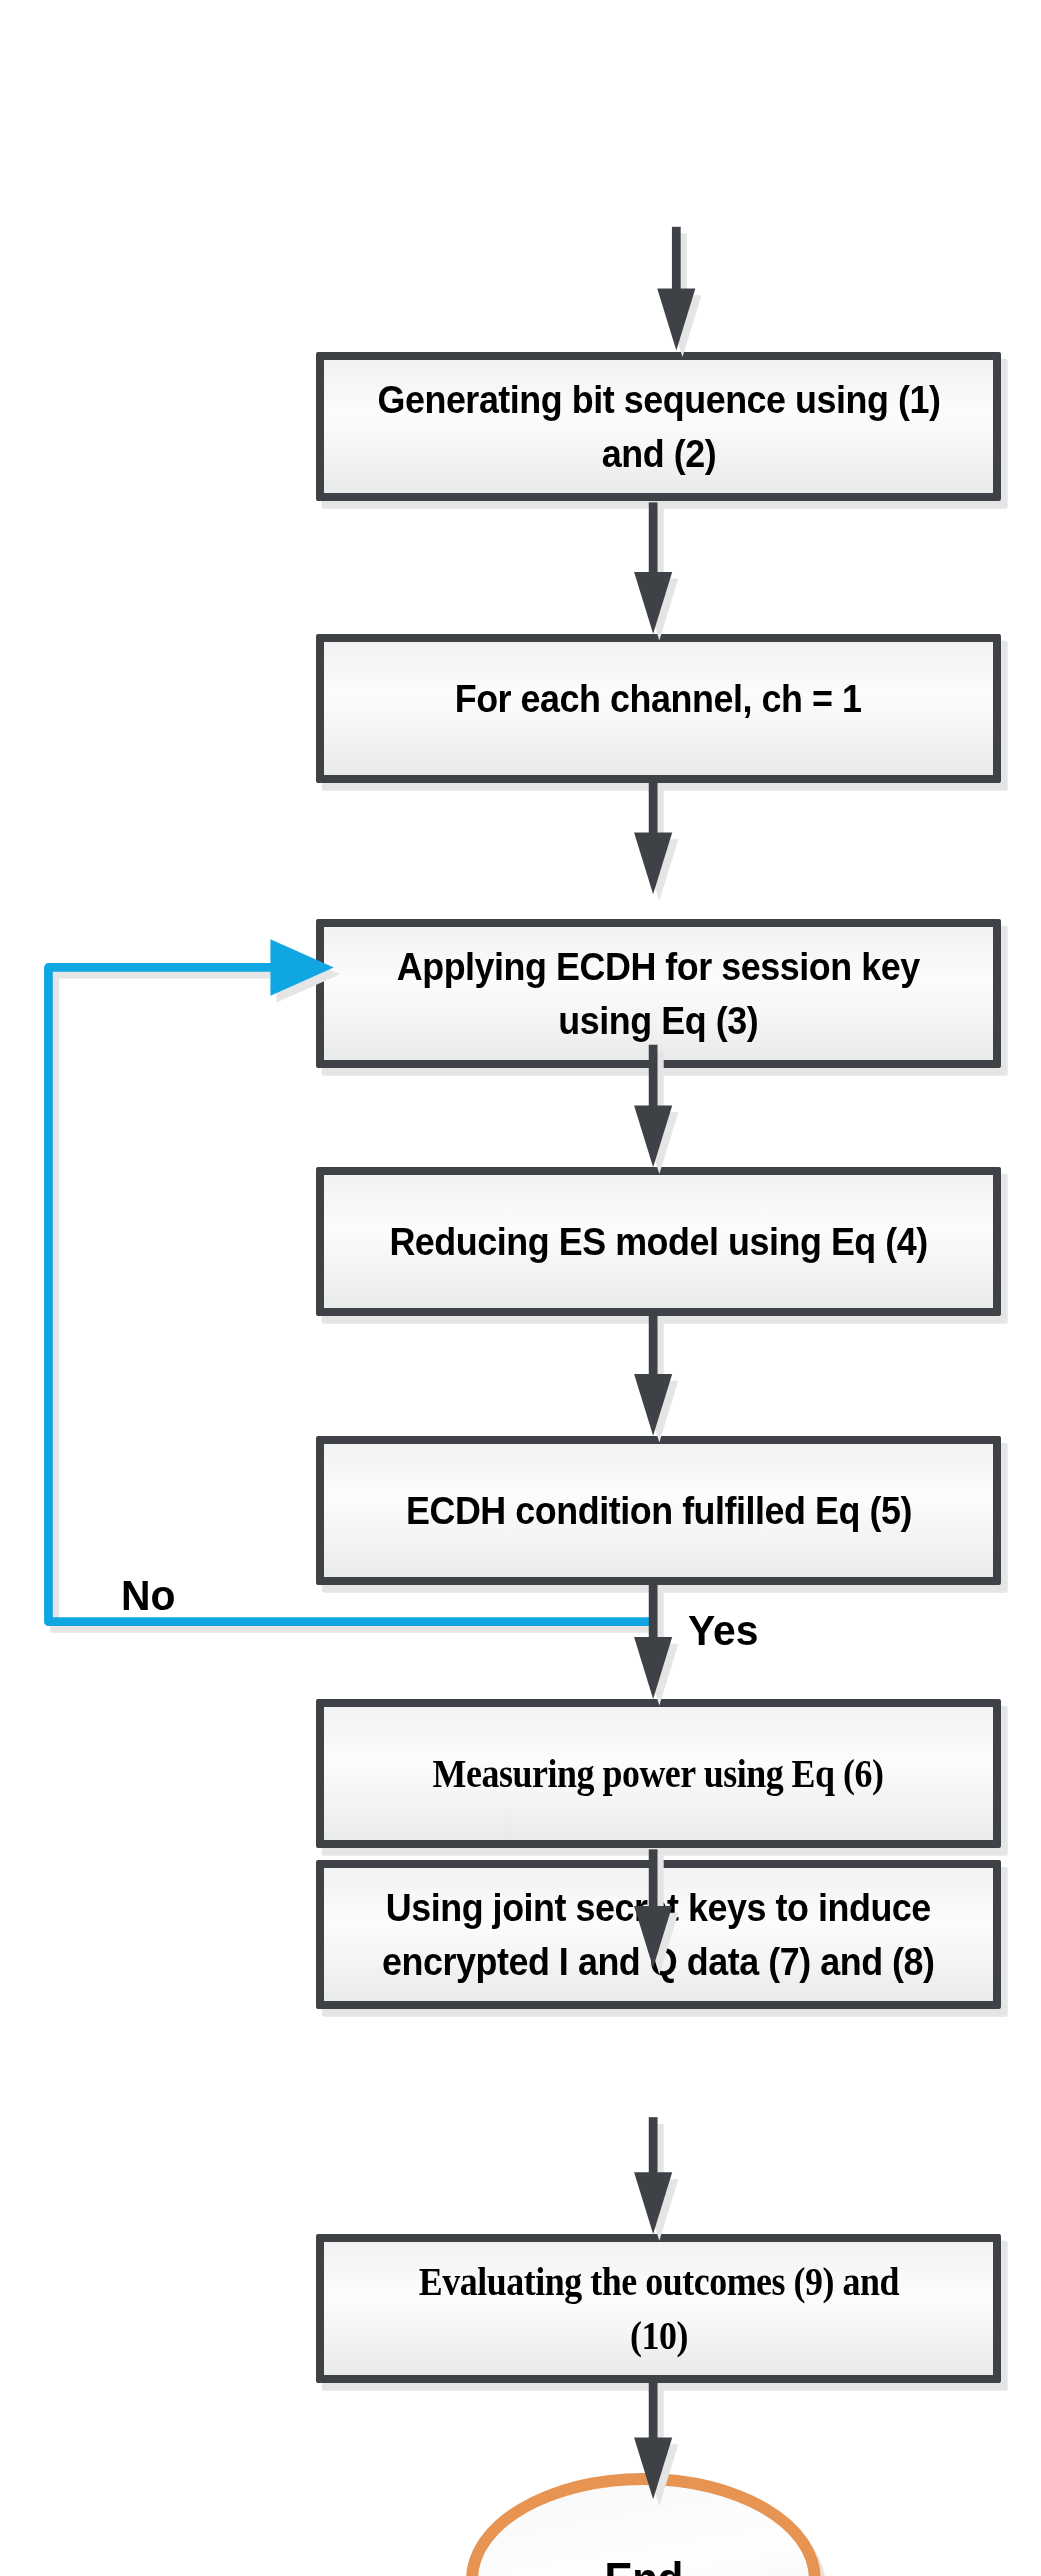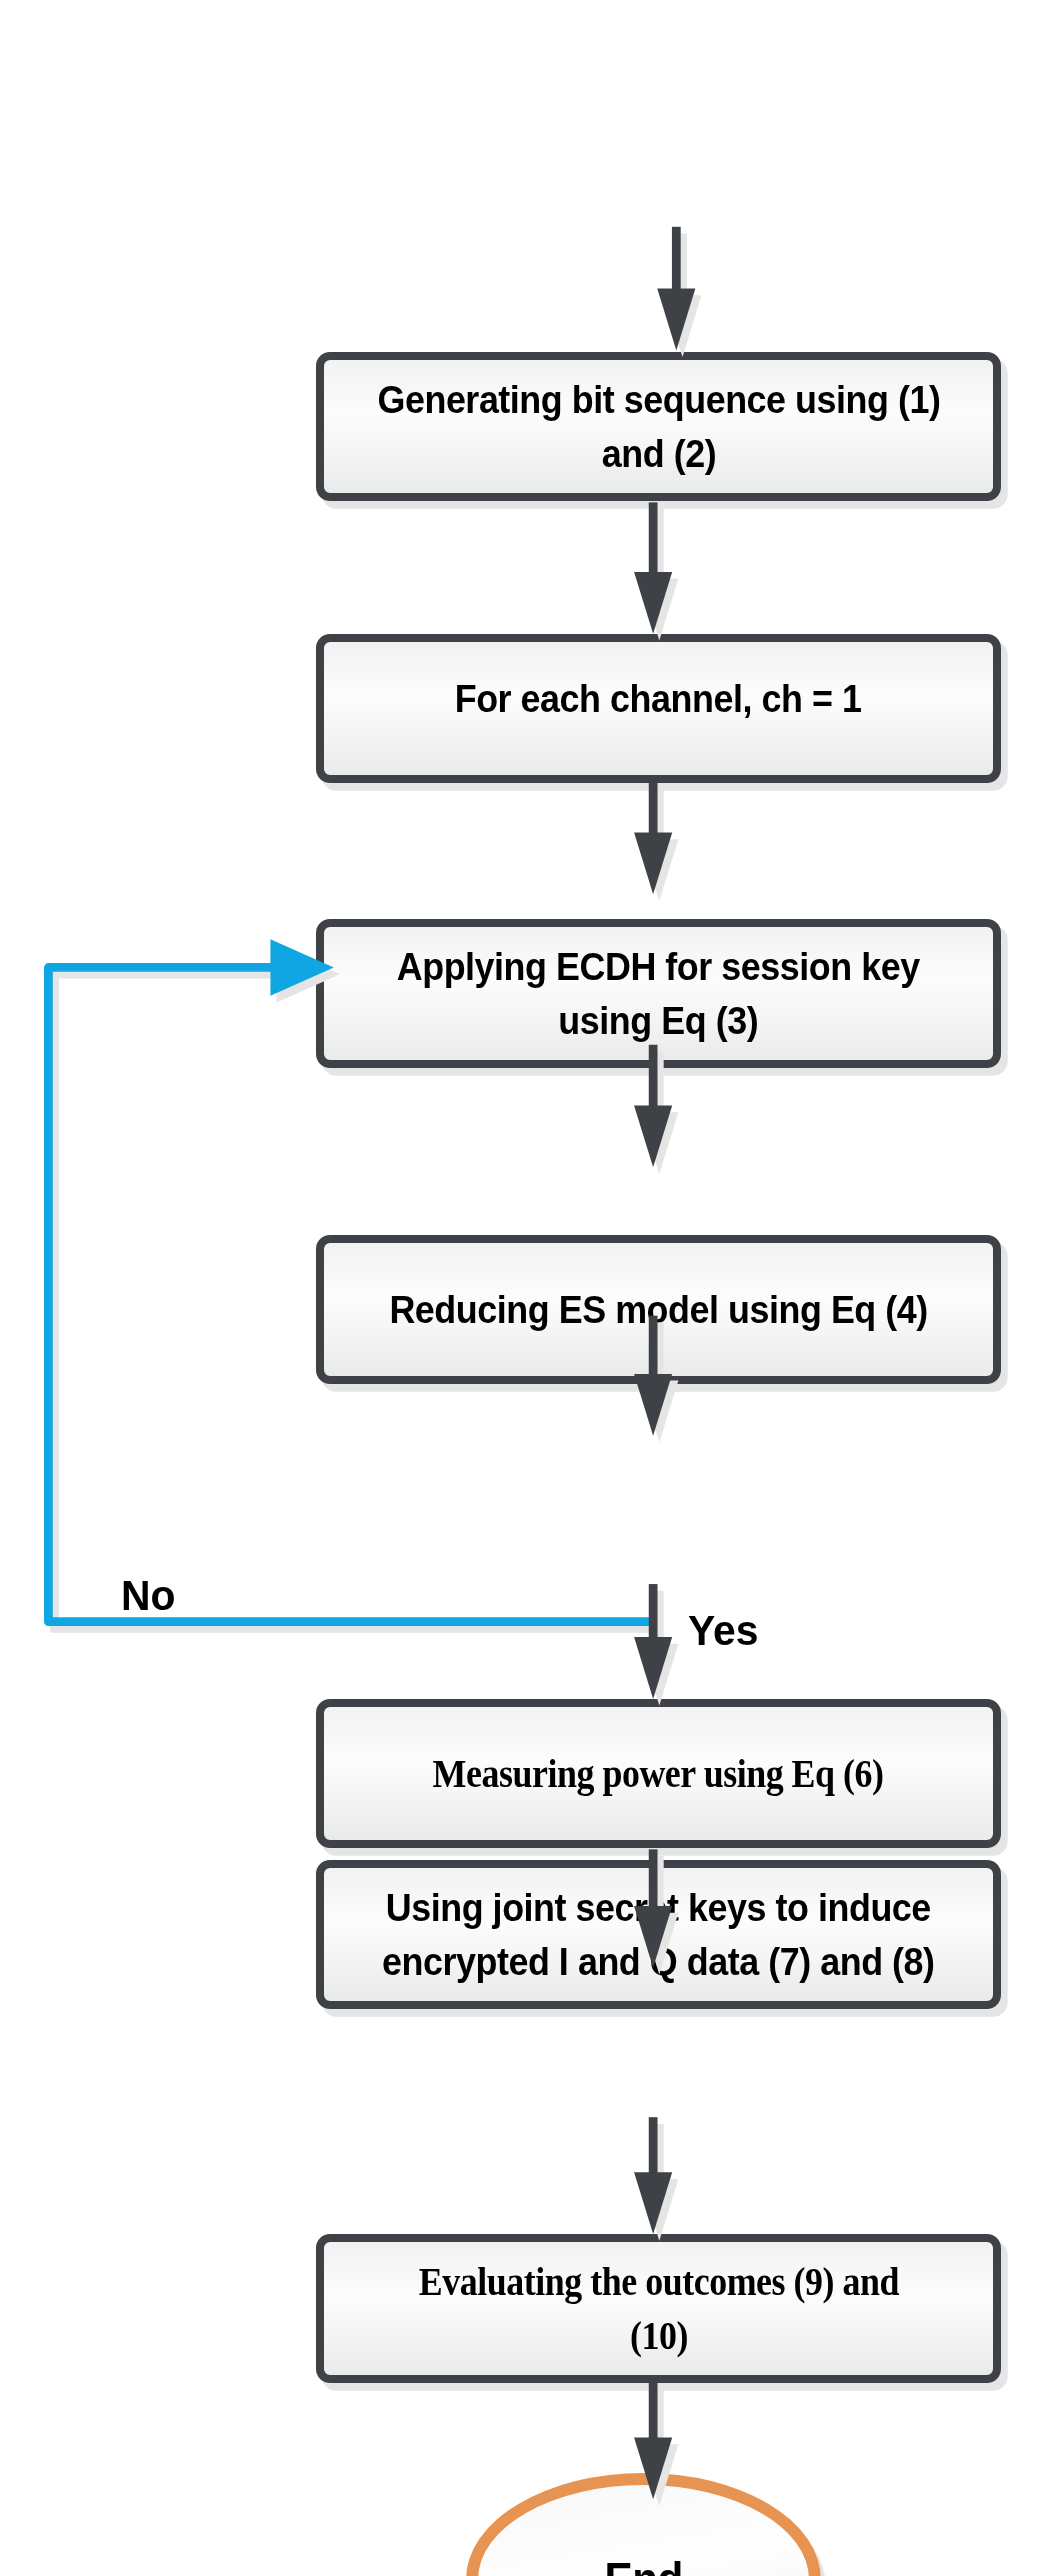--- a/index.html
+++ b/index.html
@@ -19,35 +19,35 @@
   
   .node{
     position:absolute;
     box-sizing:border-box;
     display:flex;align-items:center;justify-content:center;
     z-index:1;
   }
   .process{
     left:316px;width:685px;height:149px;
     border:8.8px solid var(--process-border);
-    border-radius:14px;
+    border-radius:2px;
     background:linear-gradient(180deg,#F2F2F3 0%,#FCFCFC 40%,#F4F4F4 70%,#E9EAEA 100%);
     box-shadow:6.2px 7.2px 0 0.5px var(--shadow);
   }
   .terminator{
     border:12.4px solid var(--terminator-border);
     border-radius:50%;
     background:linear-gradient(170deg,#F8F8F8 0%,#FEFEFE 45%,#EFEFEF 100%);
     box-shadow:4.1px 8.2px 0 1px var(--shadow);
   }
   .n0{left:492px;top:20.6px;width:355px;height:211px;}
   .n1{top:352px;}
   .n2{top:634px;}
   .n3{top:894px;margin-top:25px;}
-  .n4{top:1235px;}
+  .n4{top:1167px;}
   .n5{top:1436px;}
   .n6{top:1699px;font-family:Liberation Serif, serif;}
   .n7{top:1860px;}
   .n8{top:2234px;font-family:Liberation Serif, serif;}
   .n9{left:466px;top:2473px;width:355px;height:213px;}
   .lift{padding-bottom:20px;align-items:center;}
   .label{
     white-space:pre-line;
     text-align:center;
     font-weight:700;
@@ -98,20 +98,23 @@
 
   <div class="node process n3">
     <span class="label">Applying ECDH for session key
 using Eq (3)</span>
   </div>
 
   <div class="node process n4">
     <span class="label">Reducing ES model using Eq (4)</span>
   </div>
 
+  <div class="node process n5">
+    <span class="label">ECDH condition fulfilled Eq (5)</span>
+  </div>
 
   <div class="node process n6">
     <span class="label">Measuring power using Eq (6)</span>
   </div>
 
   <div class="node process n7">
     <span class="label">Using joint secret keys to induce
 encrypted I and Q data (7) and (8)</span>
   </div>
 

